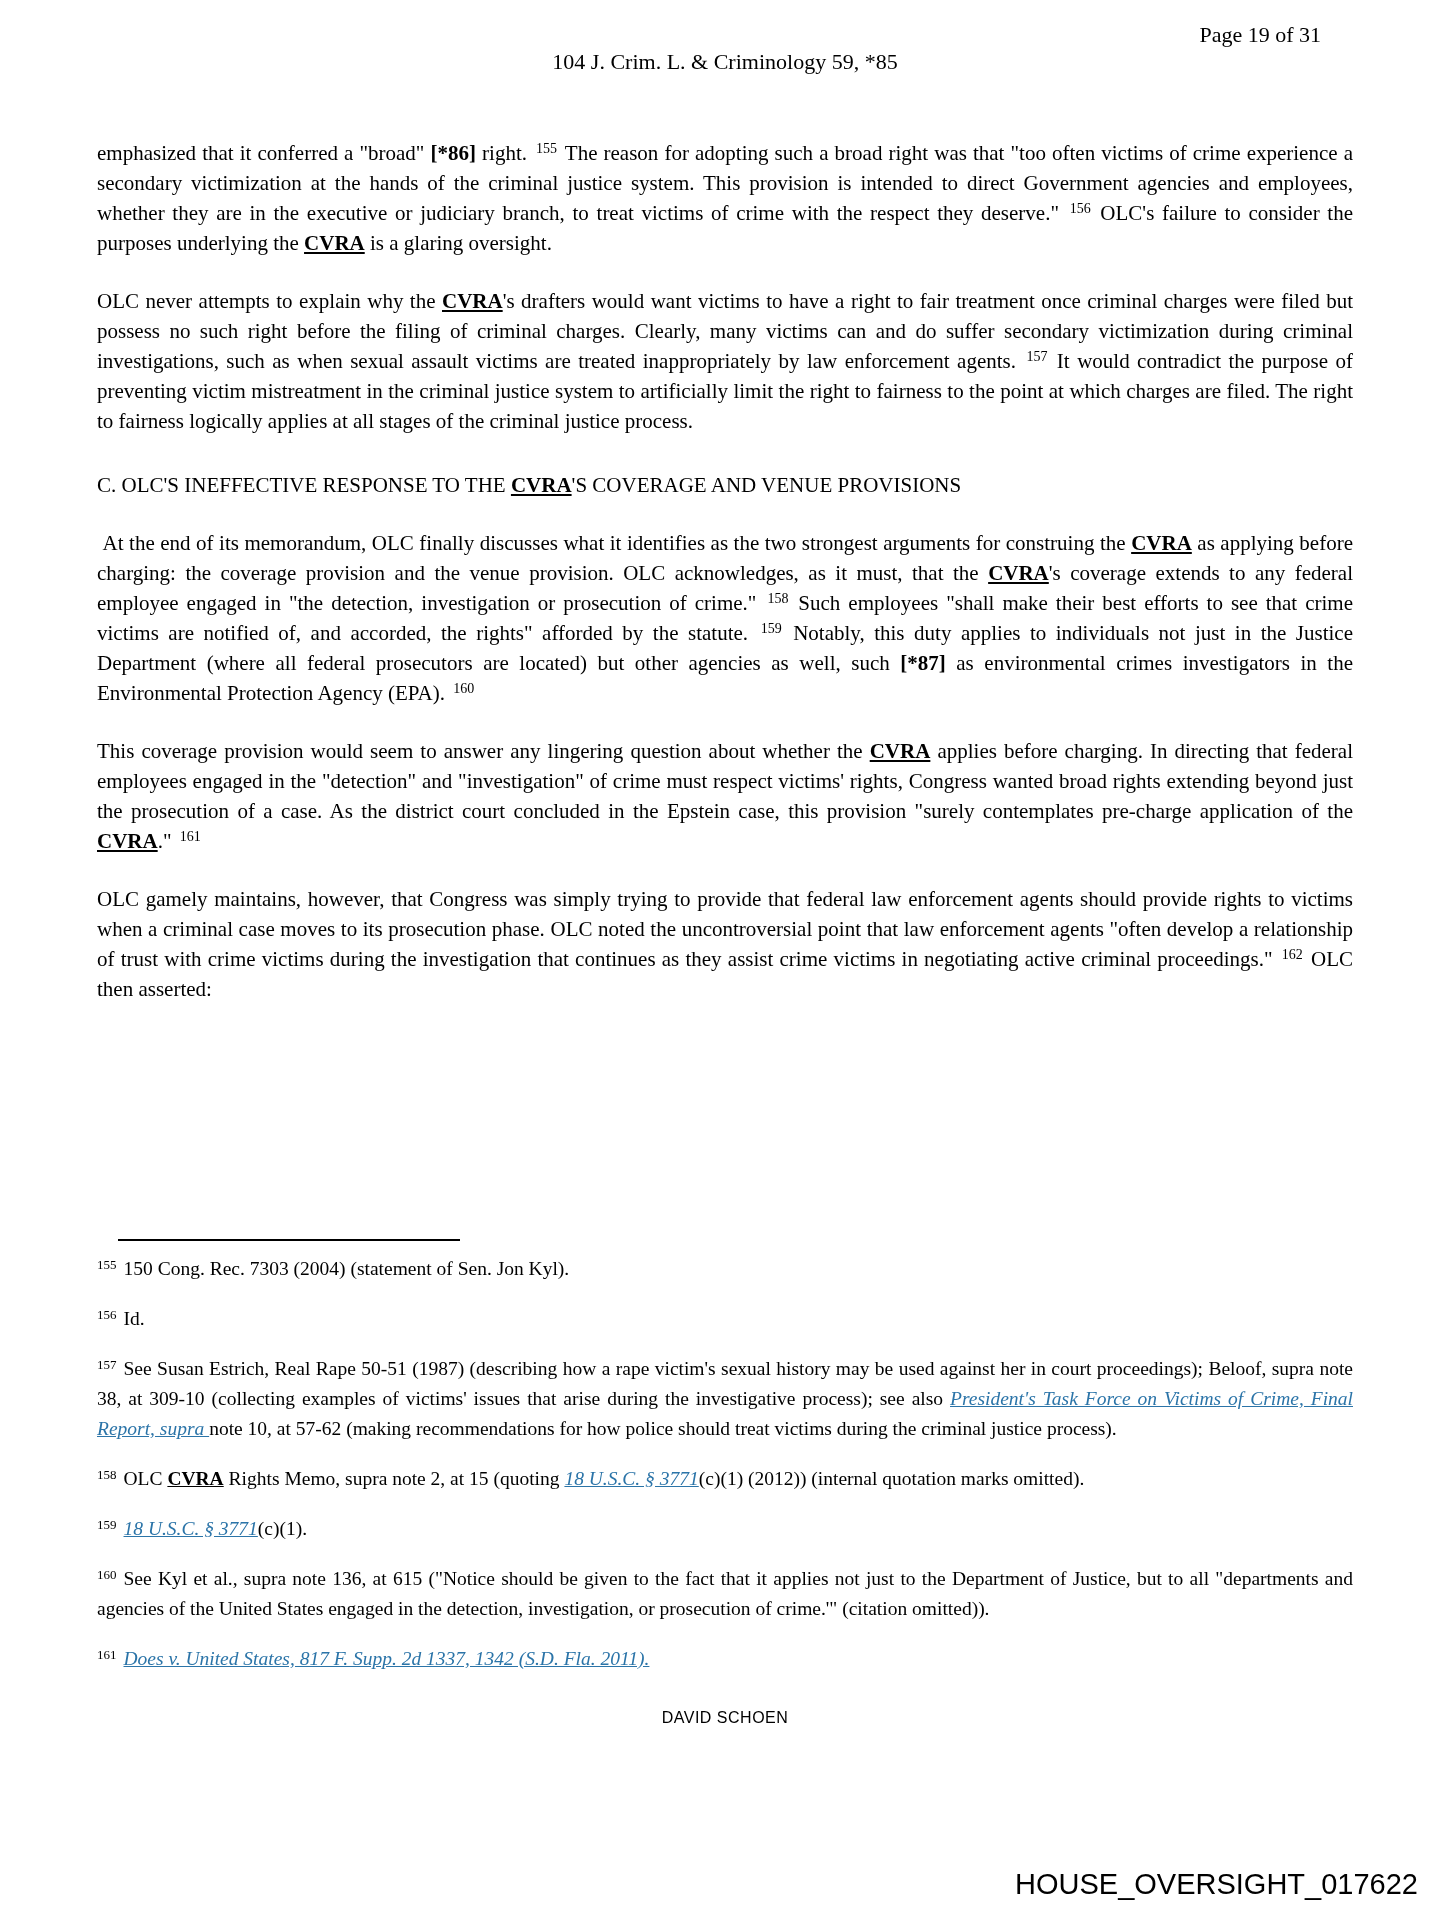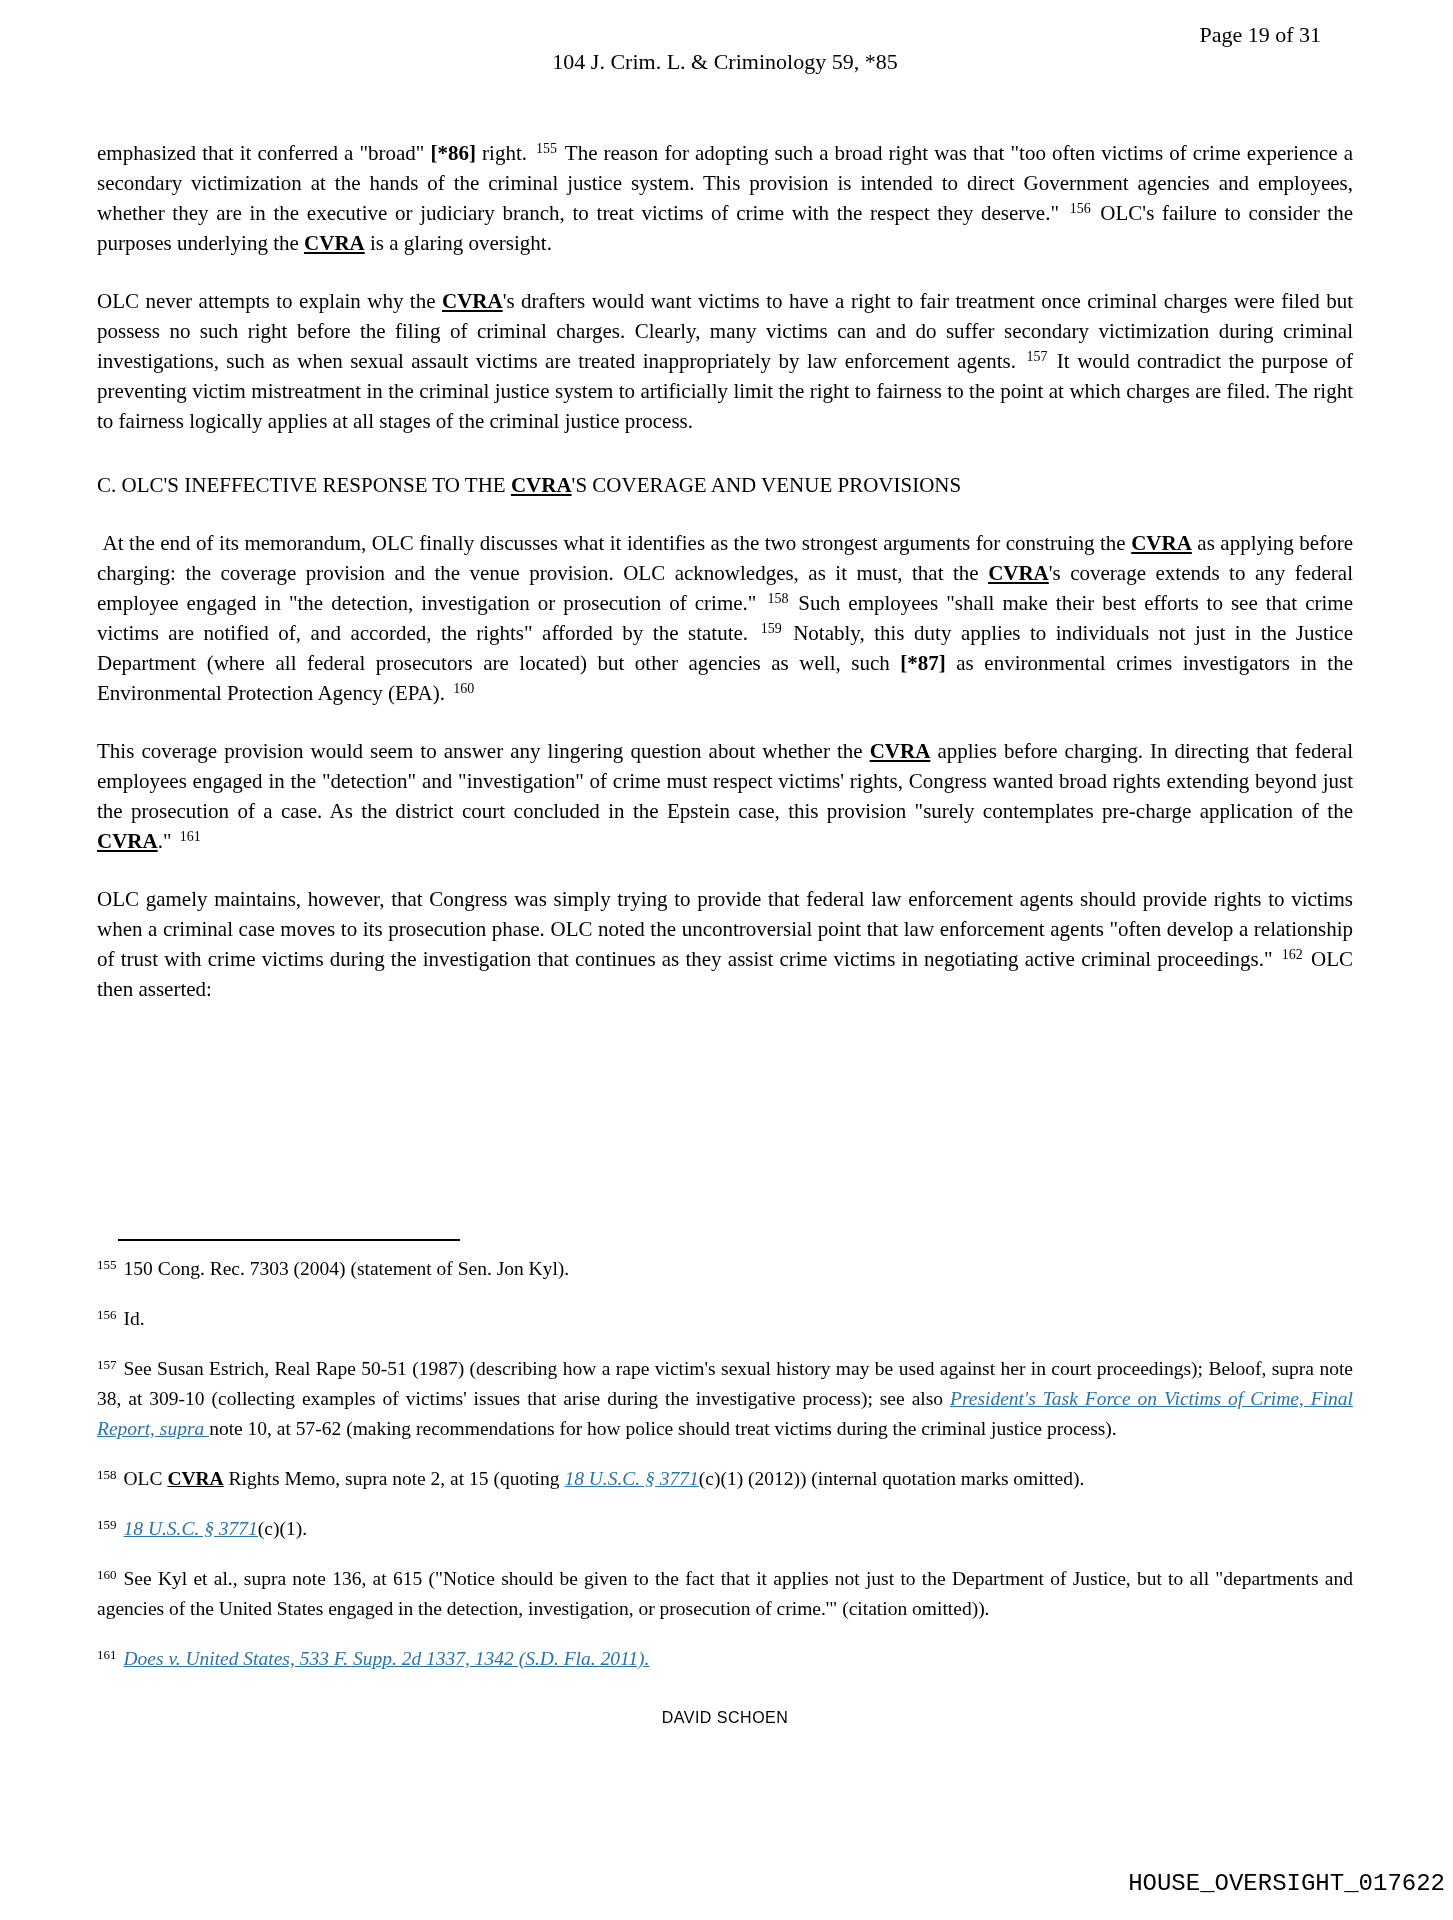--- a/index.html
+++ b/index.html
@@ -68,23 +68,23 @@
   }
   .footer-name{
     margin-top:30px;
     text-align:center;
     font-family:"Liberation Sans","DejaVu Sans",sans-serif;
     font-size:16px;line-height:28px;
     letter-spacing:0.5px;
   }
   .bates{
     position:absolute;
-    top:1868px;right:8px;
-    font-family:Liberation Mono, monospace;
-    font-size:24px;line-height:32px;
+    top:1868px;right:35px;
+    font-family:Liberation Sans, sans-serif;
+    font-size:29px;line-height:32px;
   }
 </style>
 </head>
 <body>
 
 <div class="page">
 
   <div class="page-number">Page 19 of 31</div>
 
   <div class="journal-header">104 J. Crim. L. &amp; Criminology 59, *85</div>
@@ -100,20 +100,20 @@
 
   <div class="bottom-block">
     <div class="fn-rule"></div>
     <div class="footnotes">
       <div class="footnote"><span class="fn-num">155</span><span><span>150 Cong. Rec. 7303 (2004) (statement of Sen. Jon Kyl).</span></span></div>
       <div class="footnote"><span class="fn-num">156</span><span><span>Id.</span></span></div>
       <div class="footnote"><span class="fn-num">157</span><span><span>See Susan Estrich, Real Rape 50-51 (1987) (describing how a rape victim's sexual history may be used against her in court proceedings); Beloof, supra note 38, at 309-10 (collecting examples of victims' issues that arise during the investigative process); see also </span><span class="link" style="color: rgb(43, 116, 168);">President's Task Force on Victims of Crime, Final Report, supra </span><span>note 10, at 57-62 (making recommendations for how police should treat victims during the criminal justice process).</span></span></div>
       <div class="footnote"><span class="fn-num">158</span><span><span>OLC </span><span class="cvra">CVRA</span><span> Rights Memo, supra note 2, at 15 (quoting </span><span class="link" style="color: rgb(43, 116, 168);">18 U.S.C. § 3771</span><span>(c)(1) (2012)) (internal quotation marks omitted).</span></span></div>
       <div class="footnote"><span class="fn-num">159</span><span><span class="link" style="color: rgb(43, 116, 168);">18 U.S.C. § 3771</span><span>(c)(1).</span></span></div>
       <div class="footnote"><span class="fn-num">160</span><span><span>See Kyl et al., supra note 136, at 615 ("Notice should be given to the fact that it applies not just to the Department of Justice, but to all "departments and agencies of the United States engaged in the detection, investigation, or prosecution of crime.'" (citation omitted)).</span></span></div>
-      <div class="footnote"><span class="fn-num">161</span><span><span class="link" style="color: rgb(43, 116, 168);">Does v. United States, 533 F. Supp. 2d 1337, 1342 (S.D. Fla. 2011).</span></span></div>
+      <div class="footnote"><span class="fn-num">161</span><span><span class="link" style="color: rgb(43, 116, 168);">Does v. United States, 817 F. Supp. 2d 1337, 1342 (S.D. Fla. 2011).</span></span></div>
     </div>
     <div class="footer-name">DAVID SCHOEN</div>
   </div>
 
   <div class="bates">HOUSE_OVERSIGHT_017622</div>
 
 </div>
 
 </body></html>

